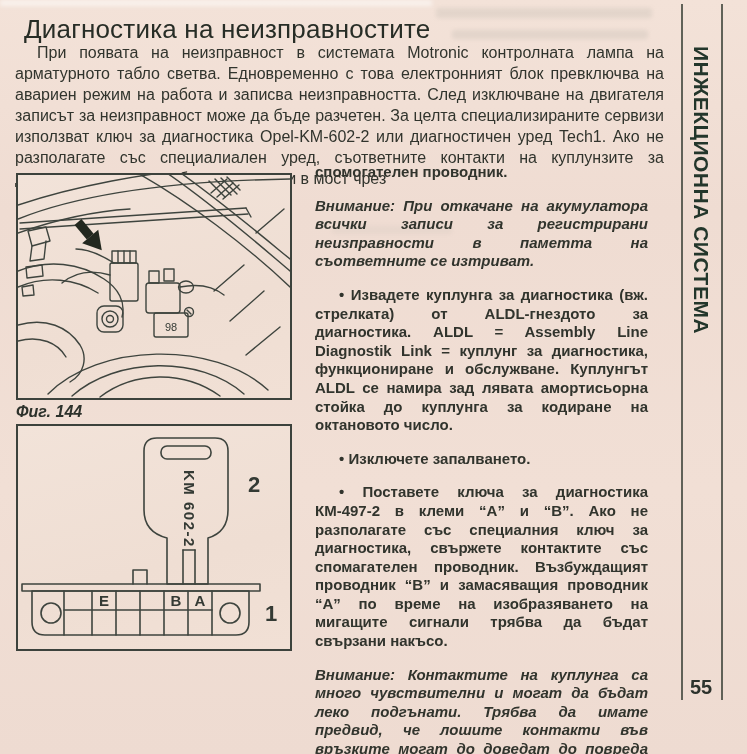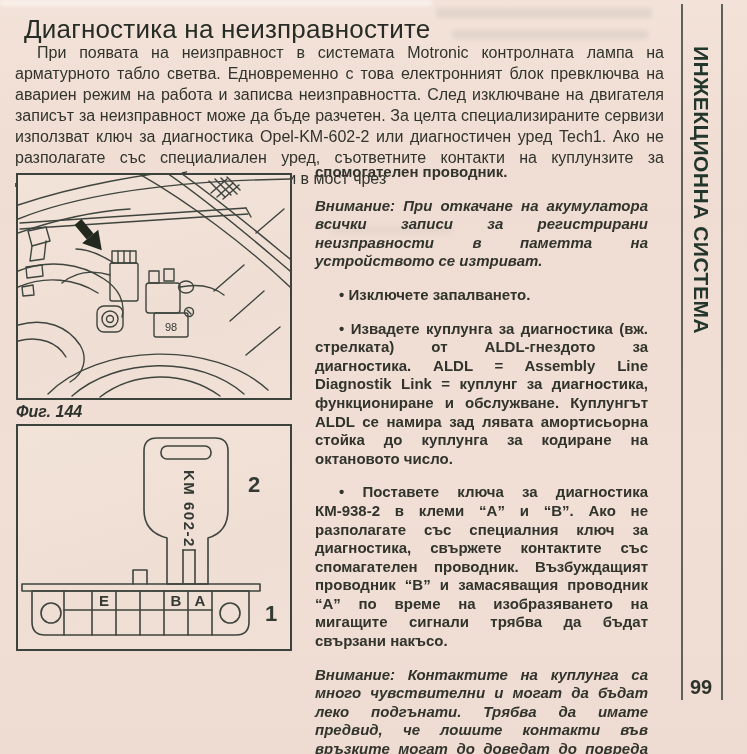--- a/index.html
+++ b/index.html
@@ -174,24 +174,24 @@
           <text class="svgtxt" x="158" y="180" font-size="15" font-weight="bold" text-anchor="middle">B</text>
           <text class="svgtxt" x="182" y="180" font-size="15" font-weight="bold" text-anchor="middle">A</text>
           <text class="svgtxt" x="253" y="195" font-size="22" font-weight="bold" text-anchor="middle">1</text>
         </svg>
       </div>
     </figure>
   </div>
 
   <div class="textcol">
     <p>спомогателен проводник.</p>
-    <p class="warn">Внимание: При откачане на акумулатора всички записи за регистрирани неизправности в паметта на устройството се изтриват.</p>
+    <p class="warn">Внимание: При откачане на акумулатора всички записи за регистрирани неизправности в паметта на съответните се изтриват.</p>
+    <p class="bullet"><span>•</span> <span>Извадете куплунга за диагностика (вж. стрелката) от ALDL-гнездото за диагностика. ALDL = Assembly Line Diagnostik Link = куплунг за диагностика, функциониране и обслужване. Куплунгът ALDL се намира зад лявата амортисьорна стойка до куплунга за кодиране на октановото число.</span></p>
     <p class="bullet"><span>•</span> <span>Изключете запалването.</span></p>
-    <p class="bullet"><span>•</span> <span>Извадете куплунга за диагностика (вж. стрелката) от ALDL-гнездото за диагностика. ALDL = Assembly Line Diagnostik Link = куплунг за диагностика, функциониране и обслужване. Куплунгът ALDL се намира зад лявата амортисьорна стойка до куплунга за кодиране на октановото число.</span></p>
-    <p class="bullet"><span>•</span> <span>Поставете ключа за диагностика КМ-938-2 в клеми “А” и “В”. Ако не разполагате със специалния ключ за диагностика, свържете контактите със спомагателен проводник. Възбуждащият проводник “В” и замасяващия проводник “А” по време на изобразяването на мигащите сигнали трябва да бъдат свързани накъсо.</span></p>
+    <p class="bullet"><span>•</span> <span>Поставете ключа за диагностика КМ-497-2 в клеми “А” и “В”. Ако не разполагате със специалния ключ за диагностика, свържете контактите със спомагателен проводник. Възбуждащият проводник “В” и замасяващия проводник “А” по време на изобразяването на мигащите сигнали трябва да бъдат свързани накъсо.</span></p>
     <p class="warn">Внимание: Контактите на куплунга са много чувствителни и могат да бъдат леко подгънати. Трябва да имате предвид, че лошите контакти във връзките могат до доведат до повреда на електронния блок и нарушаване функциите на паметта. Поради това трябва да проверявате редовно връзките.</p>
   </div>
 
   <div class="rule l"></div>
   <div class="rule r"></div>
   <p class="side-label">ИНЖЕКЦИОННА СИСТЕМА</p>
-  <div class="page-num">99</div>
+  <div class="page-num">55</div>
 </div>
 
 </body></html>

